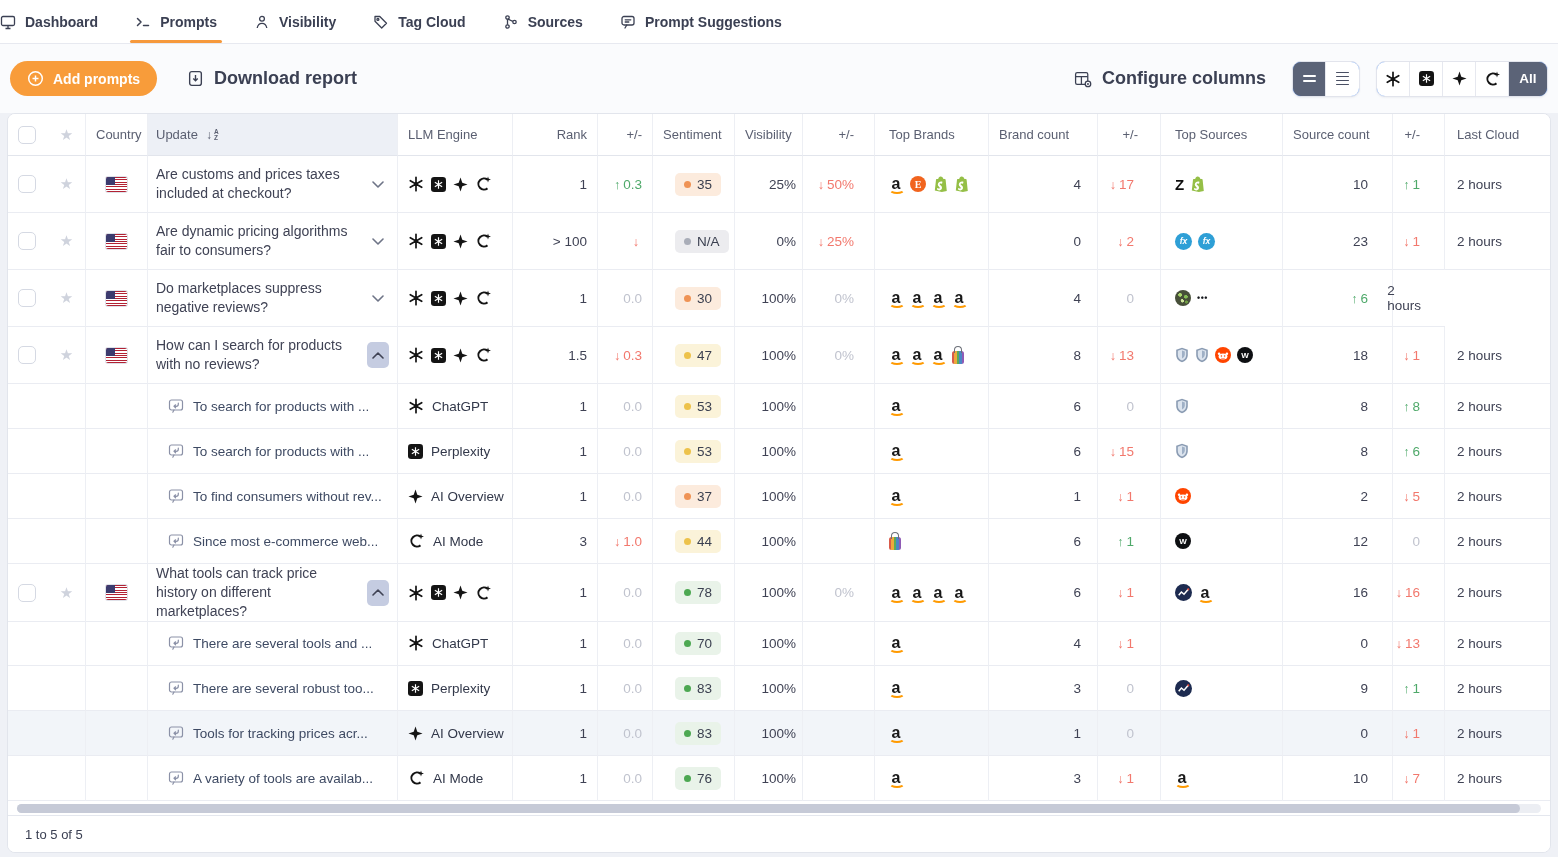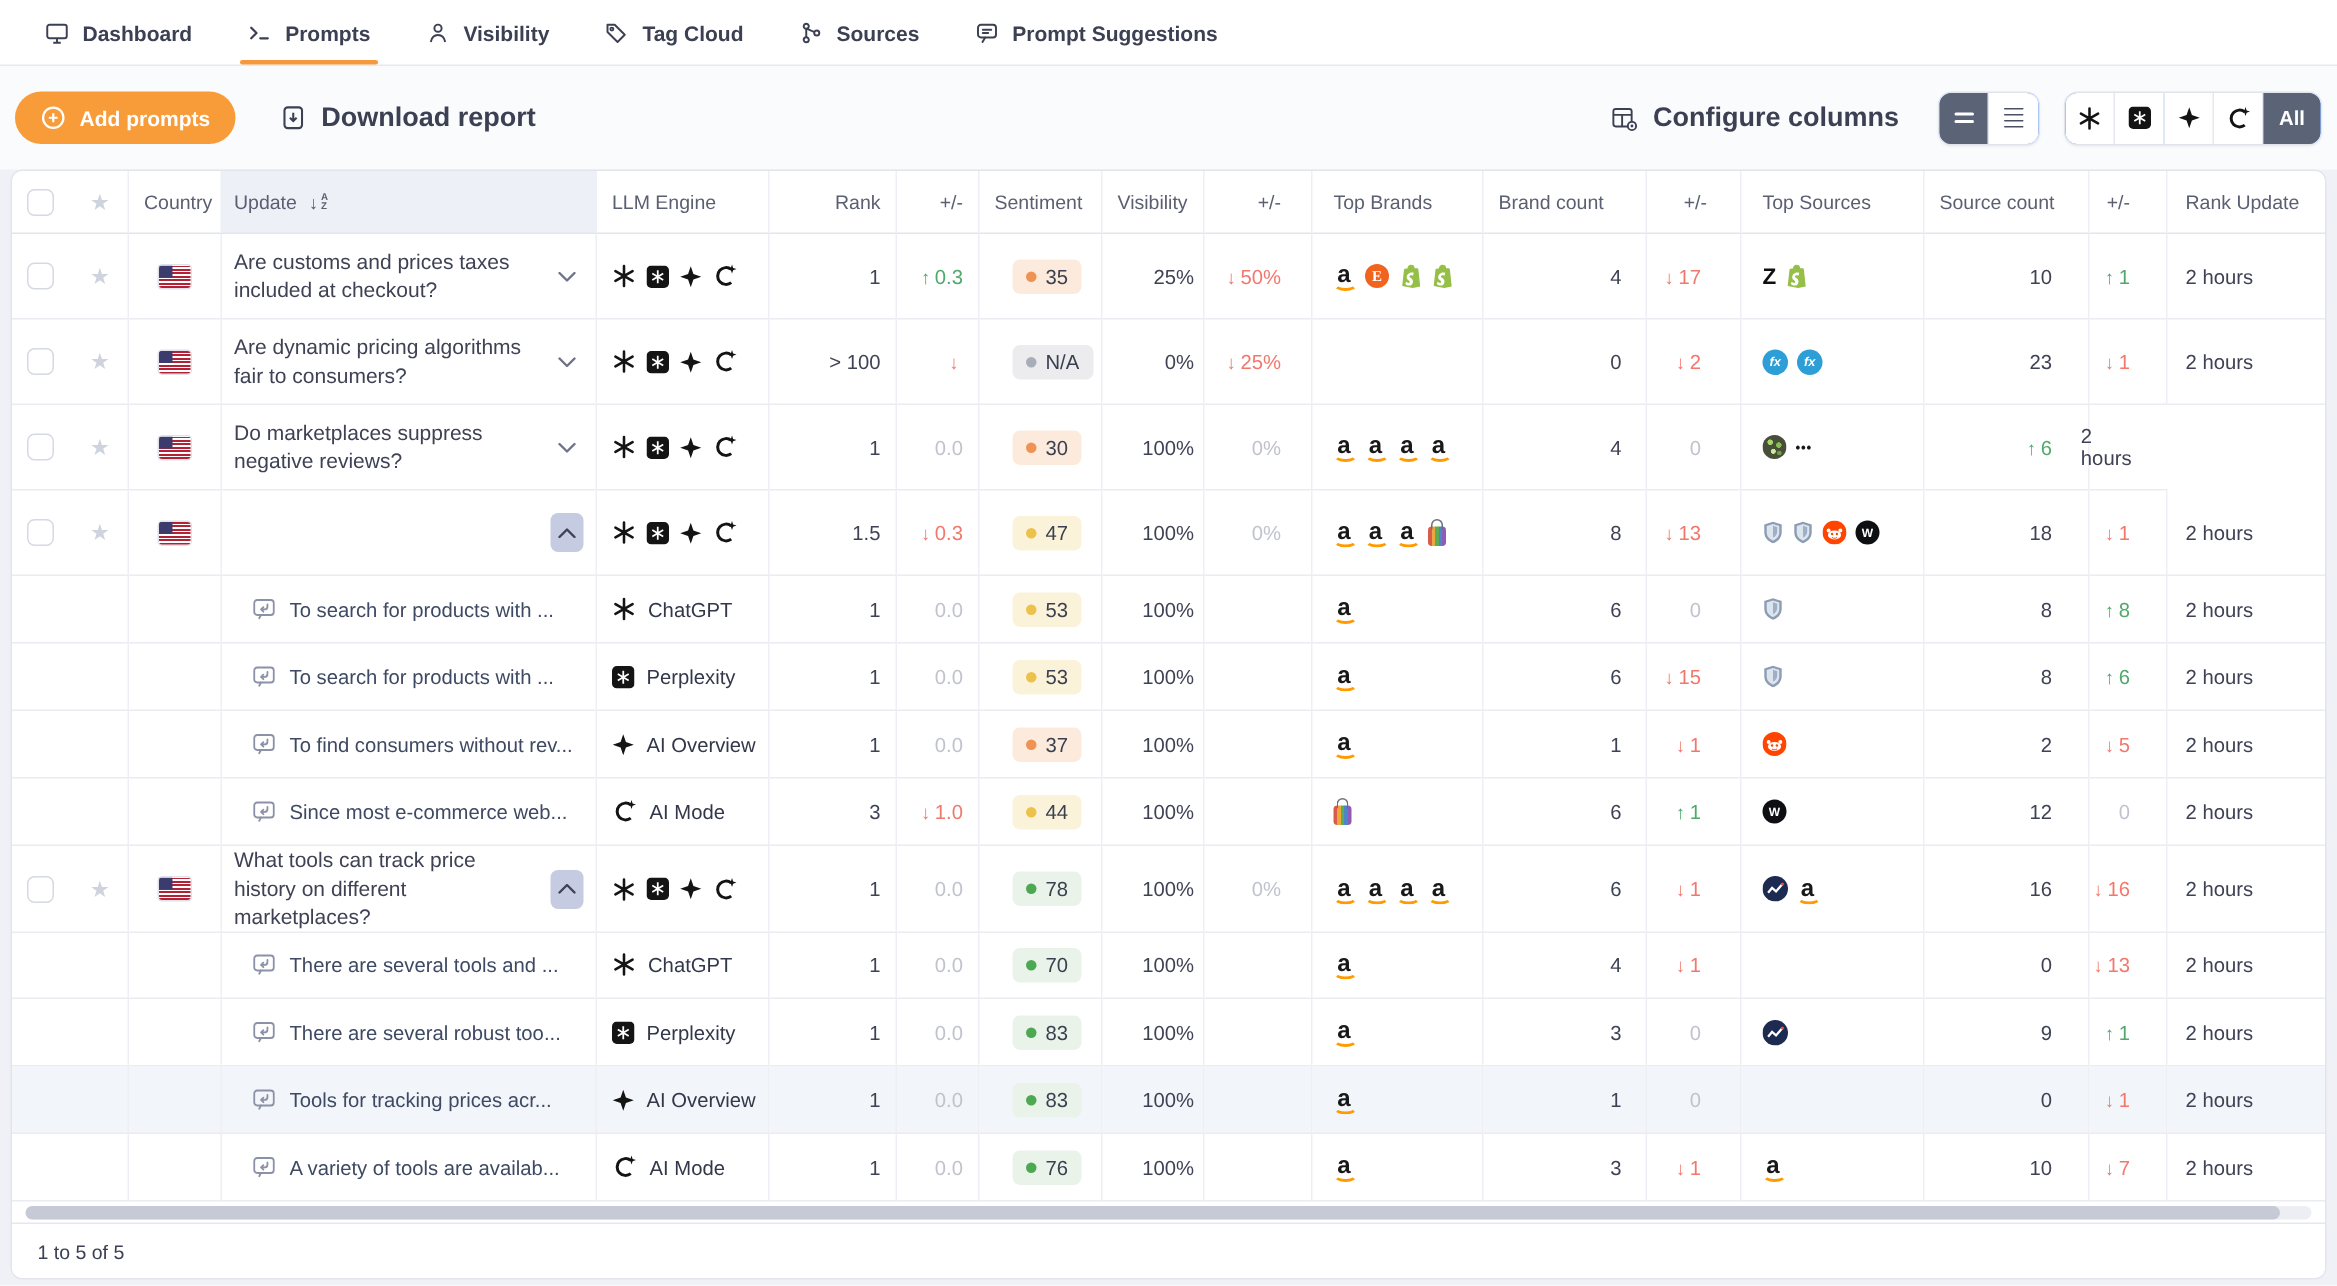--- a/index.html
+++ b/index.html
@@ -1,19 +1,19 @@
 <!DOCTYPE html>
 <html><head>
 <meta charset="utf-8">
 <style>
   *{box-sizing:border-box;margin:0;padding:0}
   html,body{width:1558px;height:857px;overflow:hidden}
   body{font-family:"Liberation Sans",sans-serif;background:#eff1f6;color:#3b4053}
   
-  .nav{height:44px;background:#fff;border-bottom:1px solid #e7e9f0;display:flex;align-items:stretch;padding-left:30px;gap:37px}
+  .nav{height:44px;background:#fff;border-bottom:1px solid #e7e9f0;display:flex;align-items:stretch;gap:37px}
   .tab{display:flex;align-items:center;gap:9px;font-size:14px;font-weight:600;color:#3b4053;position:relative;cursor:pointer;white-space:nowrap}
   .tab.active::after{content:"";position:absolute;left:-5px;right:-5px;bottom:0;height:3px;background:#f6993c;border-radius:3px}
   
   .toolbar{height:69px;display:flex;align-items:center;padding:0 10px;background:#fafbfd}
   .btn-add{display:flex;align-items:center;gap:9px;height:35px;padding:0 17px;border:none;border-radius:18px;background:#f89c3a;color:#fff;font-size:14px;font-weight:600;cursor:pointer;font-family:inherit}
   .btn-plain{display:flex;align-items:center;gap:10px;background:none;border:none;font-size:18px;font-weight:600;color:#3b4053;cursor:pointer;font-family:inherit}
   .btn-download{margin-left:30px}
   .tb-right{margin-left:auto;display:flex;align-items:center}
   .btn-configure{margin-right:26px}
   .seg{display:flex;border:1px solid #e2e4ec;border-radius:9px;overflow:hidden;background:#3b82f6;box-shadow:0 1px 2px rgba(40,45,80,.06)}
@@ -311,21 +311,21 @@
       <div class="cell">
         <span>Top Sources</span>
       </div>
       <div class="cell">
         <span>Source count</span>
       </div>
       <div class="cell">
         <span>+/-</span>
       </div>
       <div class="cell">
-        <span>Rank Update</span>
+        <span>Last Cloud</span>
       </div>
     </div>
   <div id="tbody">
       <div class="grid row main">
         <div class="cell">
           <span class="checkbox"></span>
         </div>
         <div class="cell">
           <span class="star">★</span>
         </div>
@@ -630,20 +630,21 @@
         </div>
         <div class="cell">
           <span class="star">★</span>
         </div>
         <div class="cell">
           <span class="ic ic-flag-us">
             <span class="flag"></span>
           </span>
         </div>
         <div class="cell">
+          <div class="ptext">How can I search for products with no reviews?</div>
           <button class="pchev exp">
             <svg viewBox="0 0 12 7" width="12" height="7" fill="none">
               <path d="M1 6l5-5 5 5" stroke="#3f4254" stroke-width="1.6" stroke-linecap="round" stroke-linejoin="round"></path>
             </svg>
           </button>
         </div>
         <div class="cell">
           <span class="engs">
             <span class="ic ic-chatgpt">
               <svg viewBox="0 0 14 14" width="16" height="16">

